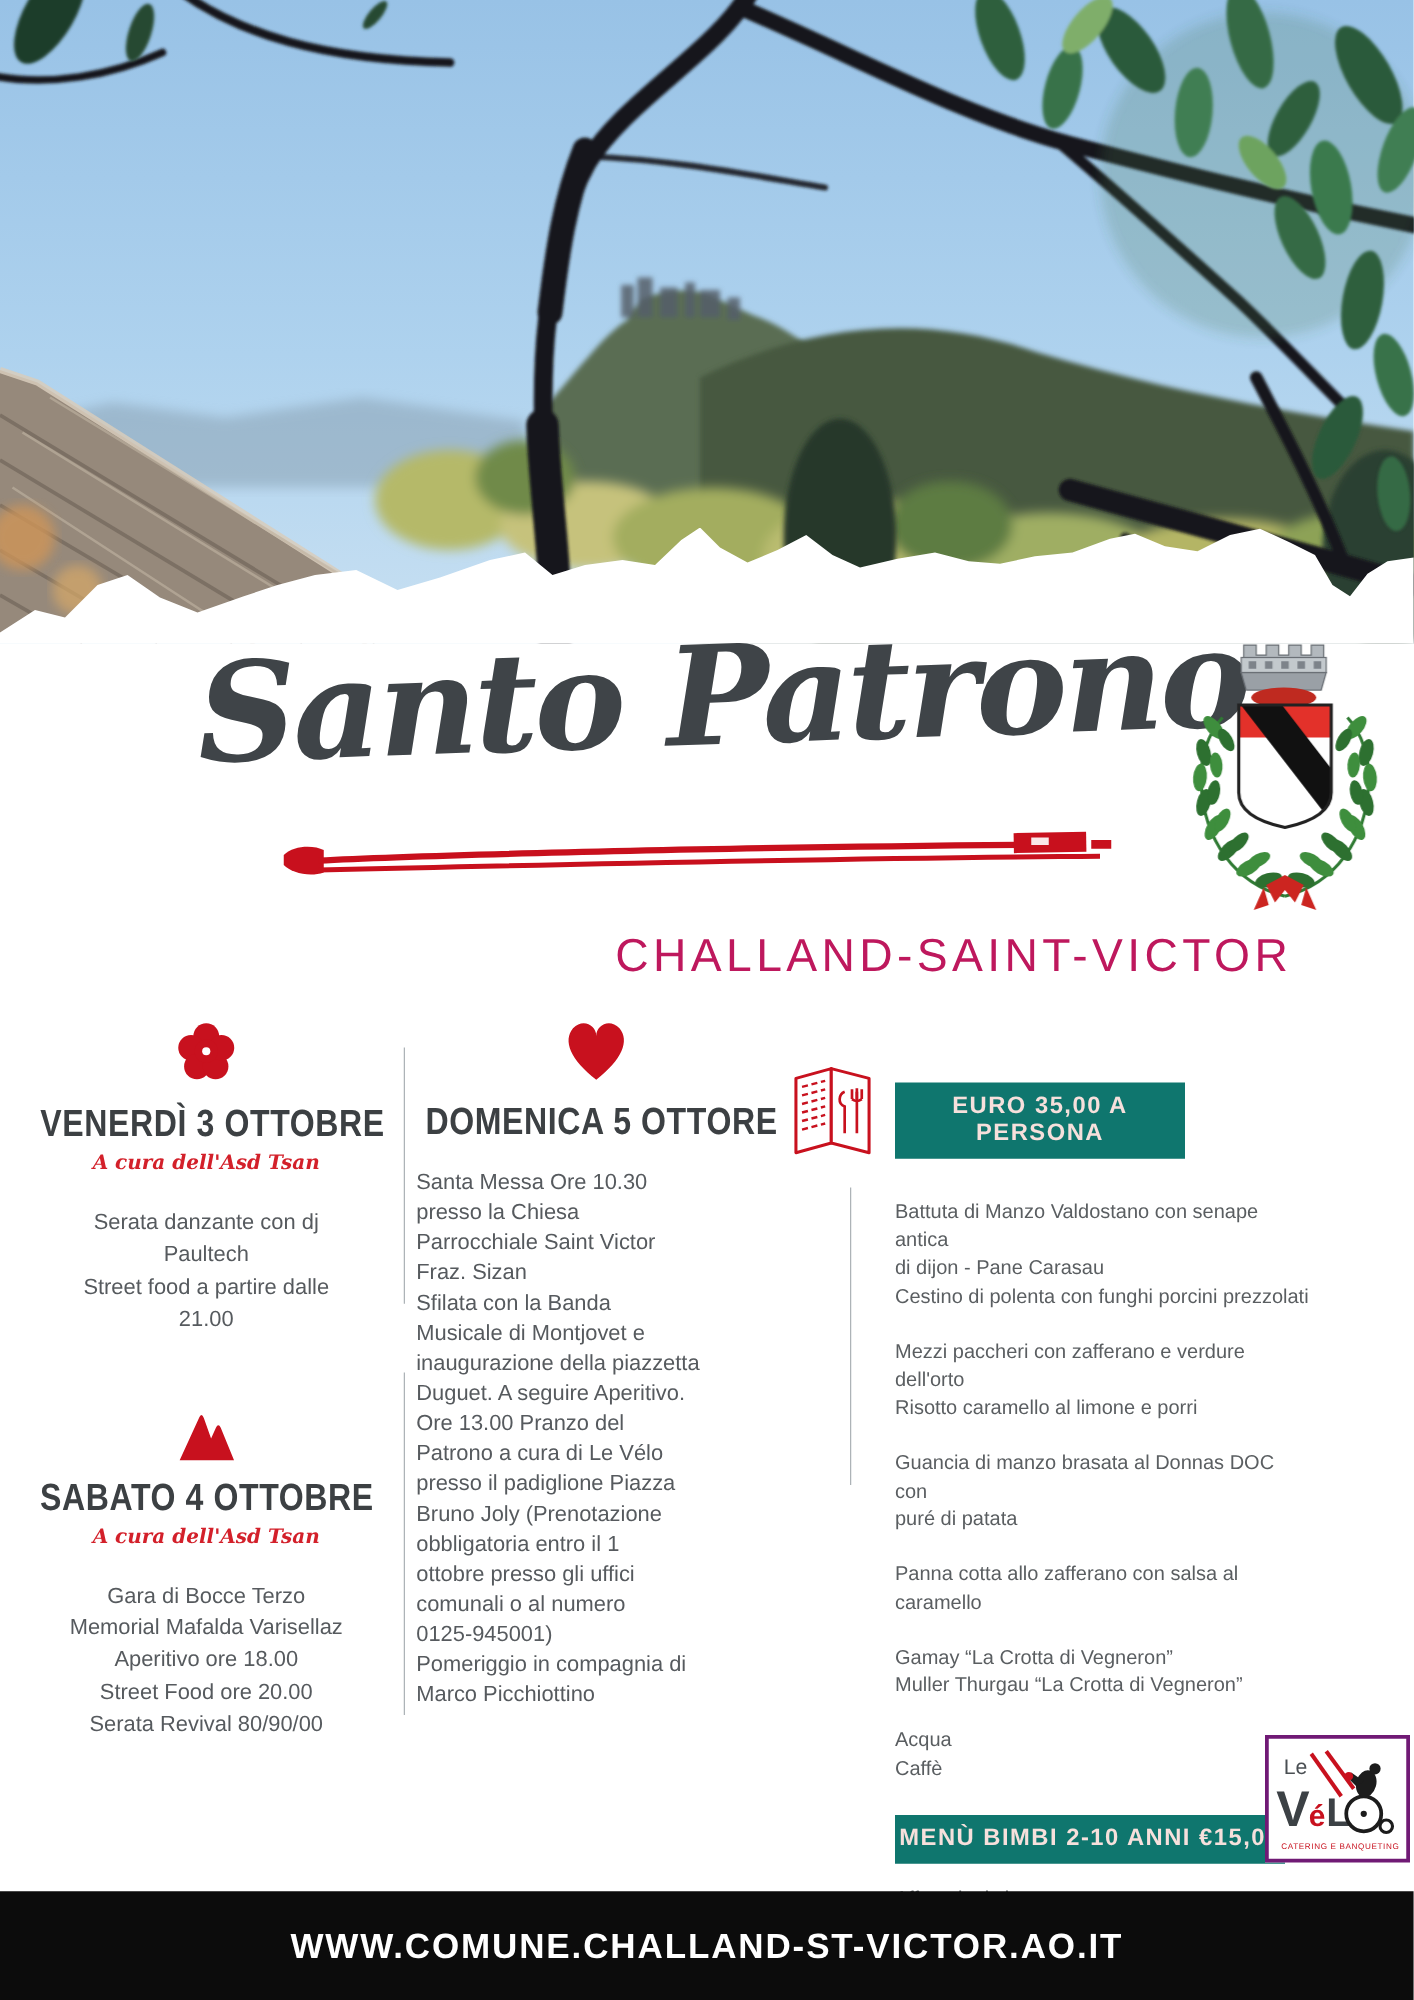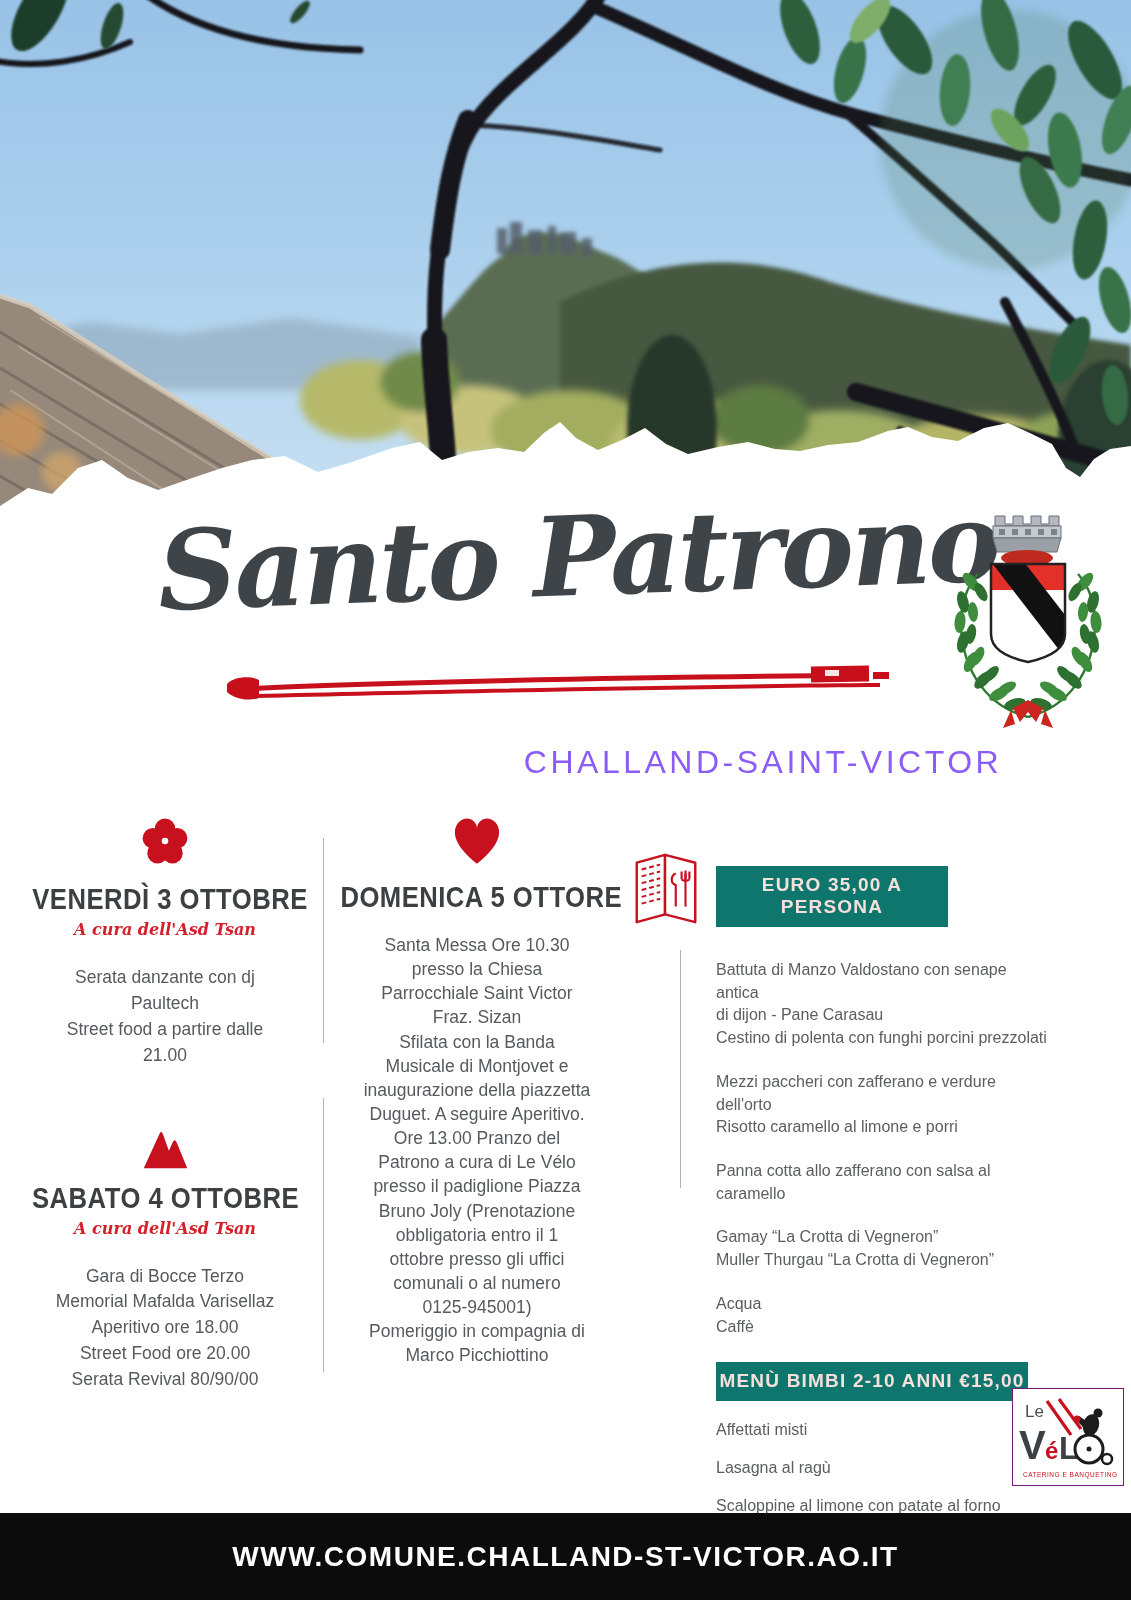--- a/index.html
+++ b/index.html
@@ -12,25 +12,25 @@
   
   .script-title{
     position:absolute;top:492px;left:578px;transform:translateX(-50%) rotate(-2deg);
     font-family:"DejaVu Serif",serif;font-style:italic;font-weight:bold;
     font-size:110px;color:#3f4448;white-space:nowrap;letter-spacing:-3px;
   }
   .bow{position:absolute;left:225px;top:664px;width:672px;height:44px;}
   .crest{position:absolute;left:933px;top:512px;width:192px;height:222px;}
   .challand{
     position:absolute;top:744px;left:763px;transform:translateX(-50%);
-    font-size:32px;letter-spacing:3.5px;color:#8b5cf6;white-space:nowrap;
+    font-size:37px;letter-spacing:3.5px;color:#be185d;white-space:nowrap;
   }
   
   .col-left{position:absolute;left:25px;top:812px;width:280px;text-align:center;}
-  .col-mid{position:absolute;left:333px;top:808px;width:288px;text-align:center;}
+  .col-mid{position:absolute;left:333px;top:808px;width:288px;}
   .col-right{position:absolute;left:716px;top:866px;width:332px;}
   .event+.event{margin-top:56px;}
   .event-icon svg{display:block;margin:0 auto;}
   .event-title{
     display:inline-block;transform:scale(.95,1.12);
     font-weight:bold;font-size:27px;color:#3c4043;letter-spacing:.5px;margin-top:14px;
     white-space:nowrap;
   }
   .event-sub{
     font-family:"DejaVu Serif",serif;font-style:italic;font-weight:bold;
@@ -50,21 +50,21 @@
     font-size:19px;letter-spacing:1.2px;padding:8px 0 9px;
   }
   .banner-price{width:232px;}
   .banner-kids{width:312px;margin-top:24px;}
   .courses{margin-top:32px;}
   .course{font-size:16px;line-height:1.42;color:#5a5e61;white-space:pre-line;margin-bottom:21px;}
   .kids-list .kids-item{font-size:16px;color:#5a5e61;margin-top:20px;white-space:pre-line;}
   
   .velo-box{
     position:absolute;left:1012px;top:1388px;width:110px;height:96px;
-    border:1px solid #701a75;background:#fff;
+    border:3px solid #701a75;background:#fff;
   }
   
   .footer{
     position:absolute;left:0;bottom:0;width:1131px;height:87px;background:#0c0c0c;
     display:flex;align-items:center;justify-content:center;
   }
   .footer span{
     color:#ffffff;font-weight:bold;font-size:28px;letter-spacing:1.5px;white-space:nowrap;
   }
 </style>
@@ -349,20 +349,22 @@
 </div>
 
 <div class="col-right">
   <div class="banner banner-price">EURO 35,00 A PERSONA</div>
   <div class="courses">
       <div class="course">Battuta di Manzo Valdostano con senape antica
 di dijon - Pane Carasau
 Cestino di polenta con funghi porcini prezzolati</div>
       <div class="course">Mezzi paccheri con zafferano e verdure dell'orto
 Risotto caramello al limone e porri</div>
+      <div class="course">Guancia di manzo brasata al Donnas DOC con
+puré di patata</div>
       <div class="course">Panna cotta allo zafferano con salsa al
 caramello</div>
       <div class="course">Gamay “La Crotta di Vegneron”
 Muller Thurgau “La Crotta di Vegneron”</div>
       <div class="course">Acqua
 Caffè</div>
     </div>
   <div class="banner banner-kids">MENÙ BIMBI 2-10 ANNI €15,00</div>
   <div class="kids-list">
       <div class="kids-item">Affettati misti</div>

